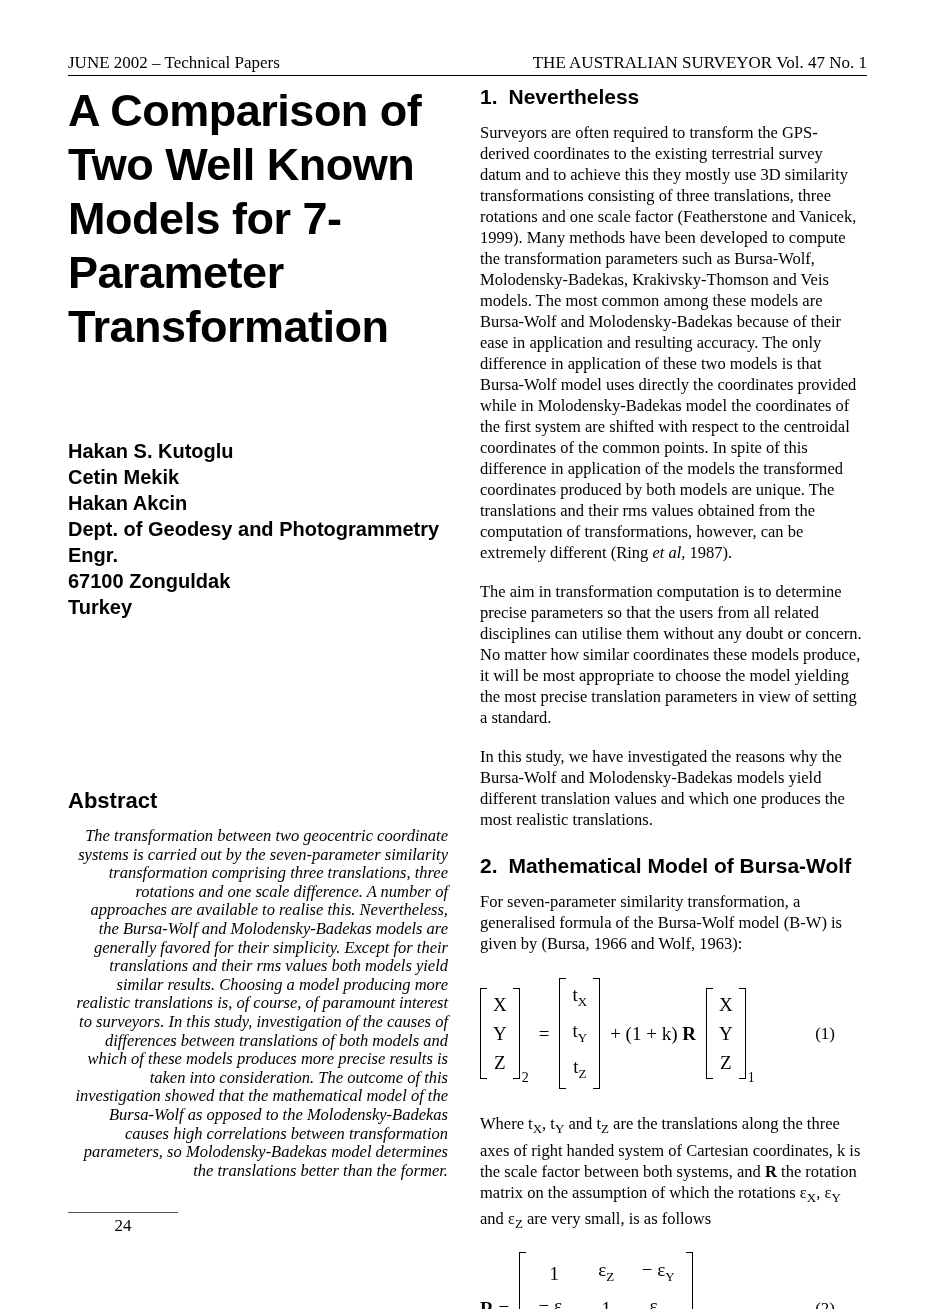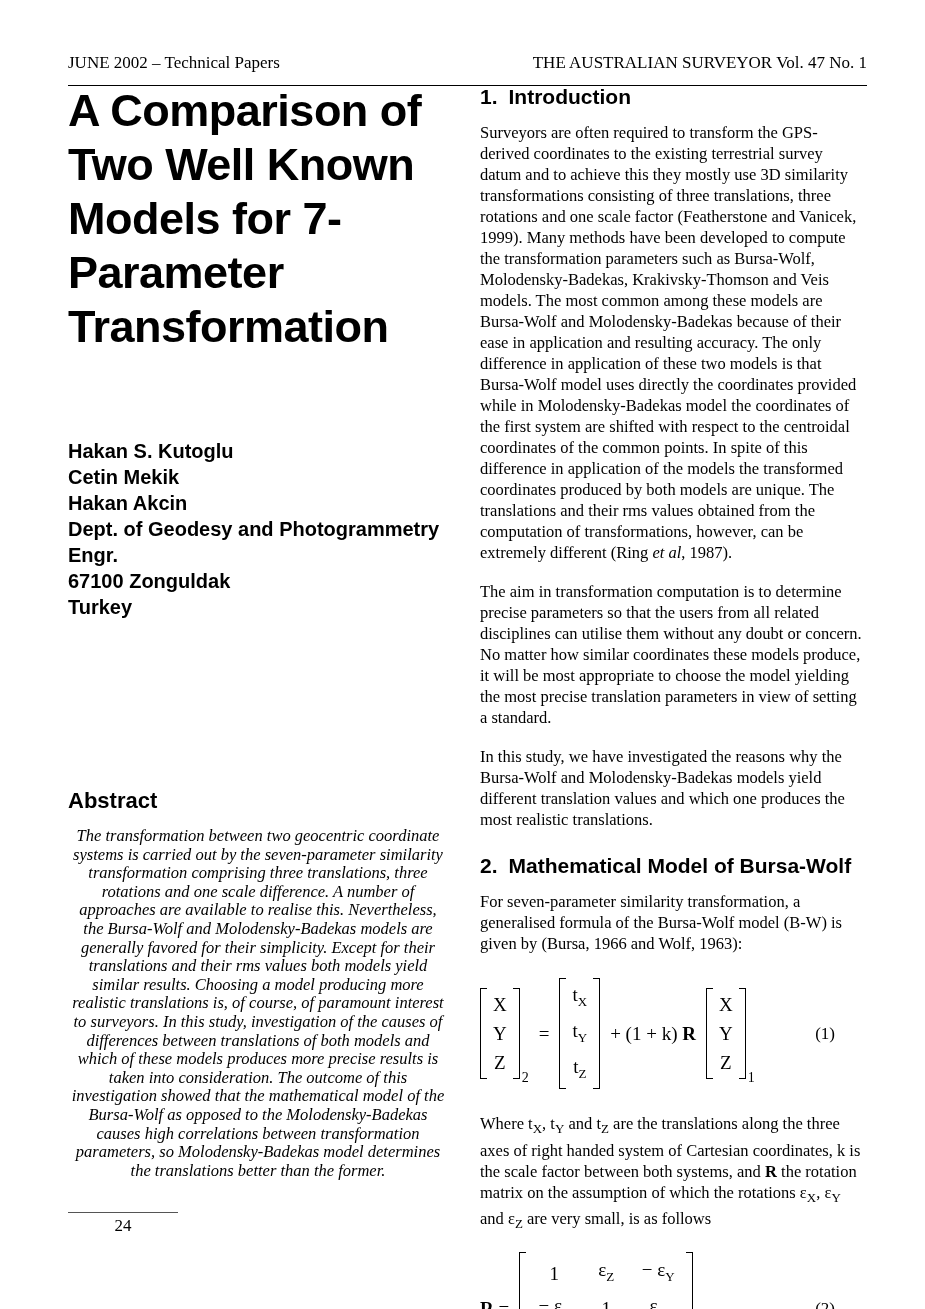--- a/index.html
+++ b/index.html
@@ -7,21 +7,21 @@
   body {
     width:925px; height:1309px; position:relative;
     font-family:"Liberation Serif", serif; color:#000;
   }
   .page { position:absolute; inset:0; background:#fff; }
 
   
   .header {
     position:absolute; top:53px; left:68px; width:799px;
     display:flex; justify-content:space-between; align-items:flex-end;
-    font-size:17px; border-bottom:1.5px solid #000; padding-bottom:12px;
+    font-size:17px; border-bottom:1.5px solid #000; padding-bottom:2px;
   }
 
   
   .columns {
     position:absolute; top:84px; left:68px; width:799px;
     display:flex; gap:32px;
   }
   .col-left  { width:380px; }
   .col-right { width:387px; }
 
@@ -36,21 +36,21 @@
     font-size:20px; line-height:26px;
   }
   .abstract-heading {
     margin-top:168px;
     font-family:"Liberation Sans", sans-serif; font-weight:bold;
     font-size:22px;
   }
   .abstract-text {
     margin-top:13px;
     font-style:italic; font-size:16.5px; line-height:18.6px;
-    text-align:center;
+    text-align:right;
   }
 
   
   .section-heading {
     font-family:"Liberation Sans", sans-serif; font-weight:bold;
     font-size:21px; line-height:25px; margin-bottom:13px;
   }
   .section-heading .h-num { margin-right:11px; }
   .col-right p {
     font-size:16.5px; line-height:21px; margin-bottom:18px;
@@ -117,21 +117,21 @@
         <div>Turkey</div>
       </div>
 
       <div class="abstract-heading">Abstract</div>
       <p class="abstract-text">The transformation between two geocentric coordinate systems is carried out by the seven-parameter similarity transformation comprising three translations, three rotations and one scale difference. A number of approaches are available to realise this. Nevertheless, the Bursa-Wolf and Molodensky-Badekas models are generally favored for their simplicity. Except for their translations and their rms values both models yield similar results. Choosing a model producing more realistic translations is, of course, of paramount interest to surveyors. In this study, investigation of the causes of differences between translations of both models and which of these models produces more precise results is taken into consideration. The outcome of this investigation showed that the mathematical model of the Bursa-Wolf as opposed to the Molodensky-Badekas causes high correlations between transformation parameters, so Molodensky-Badekas model determines the translations better than the former.</p>
     </div>
 
     <div class="col-right">
 
       <div class="section-heading">
-        <span class="h-num">1.</span><span>Introduction</span>
+        <span class="h-num">1.</span><span>Nevertheless</span>
       </div>
       <p>Surveyors are often required to transform the GPS-derived coordinates to the existing terrestrial survey datum and to achieve this they mostly use 3D similarity transformations consisting of three translations, three rotations and one scale factor (Featherstone and Vanicek, 1999). Many methods have been developed to compute the transformation parameters such as Bursa-Wolf, Molodensky-Badekas, Krakivsky-Thomson and Veis models. The most common among these models are Bursa-Wolf and Molodensky-Badekas because of their ease in application and resulting accuracy. The only difference in application of these two models is that Bursa-Wolf model uses directly the coordinates provided while in Molodensky-Badekas model the coordinates of the first system are shifted with respect to the centroidal coordinates of the common points. In spite of this difference in application of the models the transformed coordinates produced by both models are unique. The translations and their rms values obtained from the computation of transformations, however, can be extremely different (Ring <i>et al</i>, 1987).</p>
       <p>The aim in transformation computation is to determine precise parameters so that the users from all related disciplines can utilise them without any doubt or concern. No matter how similar coordinates these models produce, it will be most appropriate to choose the model yielding the most precise translation parameters in view of setting a standard.</p>
       <p>In this study, we have investigated the reasons why the Bursa-Wolf and Molodensky-Badekas models yield different translation values and which one produces the most realistic translations.</p>
 
       <div class="spacer-sec2"></div>
       <div class="section-heading">
         <span class="h-num">2.</span><span>Mathematical Model of Bursa-Wolf</span>
       </div>
       <p>For seven-parameter similarity transformation, a generalised formula of the Bursa-Wolf model (B-W) is given by (Bursa, 1966 and Wolf, 1963):</p>

